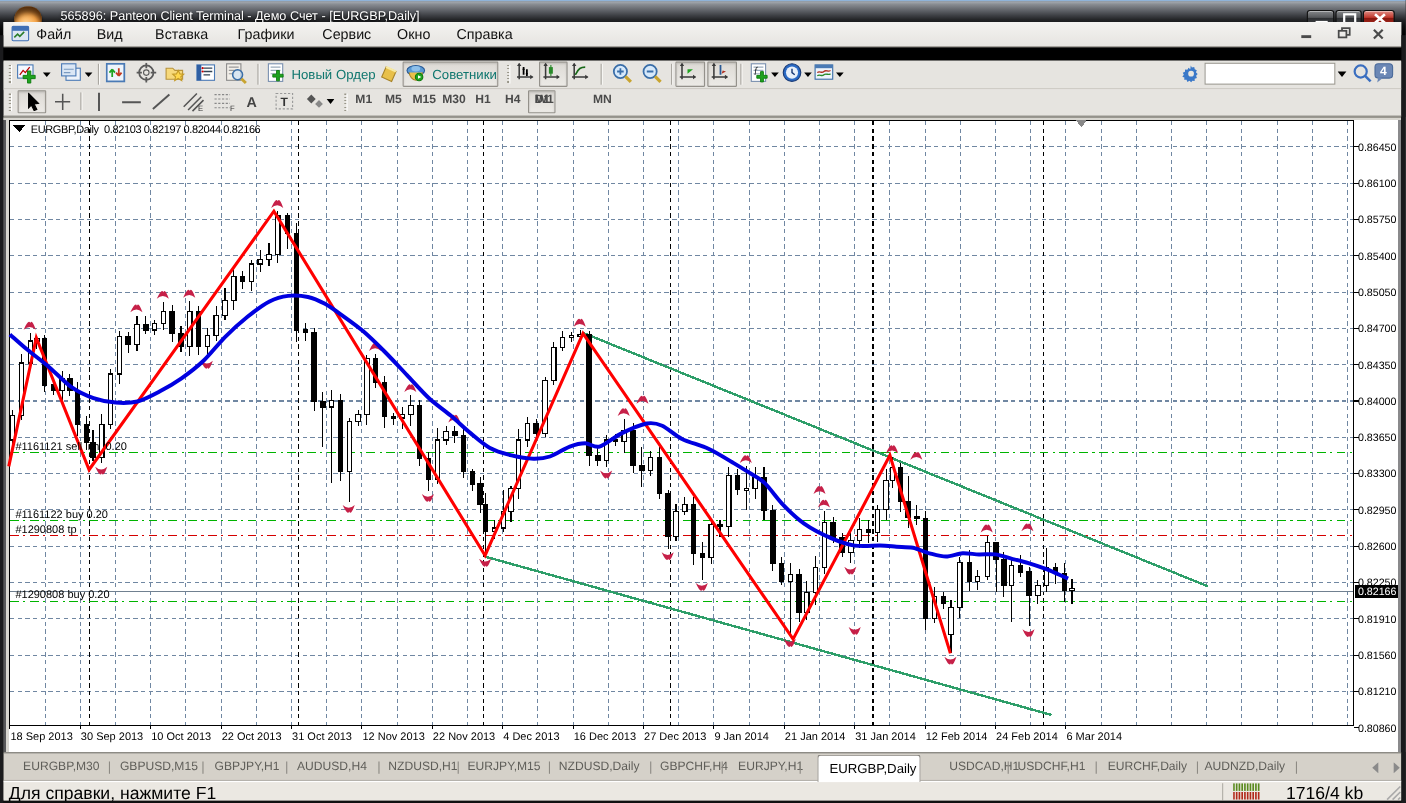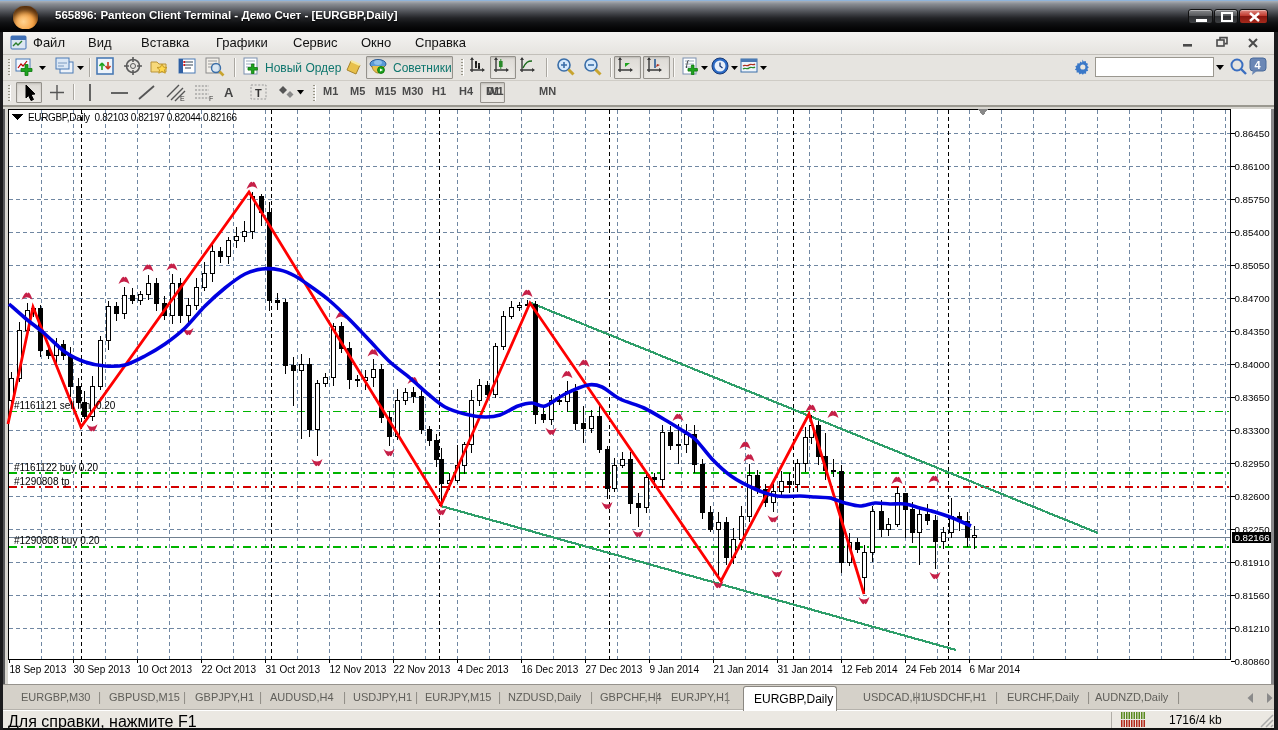--- a/index.html
+++ b/index.html
@@ -1,37 +1,37 @@
 <!DOCTYPE html>
 <html><head><meta charset="utf-8"><style>
 *{margin:0;padding:0;box-sizing:border-box}
 body{width:1278px;height:730px;overflow:hidden;background:#000;font-family:"Liberation Sans",sans-serif;position:relative}
 .abs{position:absolute}
 #title{left:0;top:0;width:1278px;height:32px;background:linear-gradient(180deg,#aab0b7 0,#888c92 3px,#63666c 8px,#3e4045 13px,#232427 17px,#101113 22px,#060607 27px,#000 32px);border-top:1px solid #8fb3d9}
-#title .txt{position:absolute;left:55px;top:8px;color:#fff;font-size:11.5px;font-weight:bold;letter-spacing:0;text-shadow:0 1px 2px #000}
+#title .txt{position:absolute;left:55px;top:8px;color:#fff;font-size:11.5px;font-weight:normal;letter-spacing:0;text-shadow:0 1px 2px #000}
 #orb{position:absolute;left:13px;top:5px;width:25px;height:23px;border-radius:50% / 55%;background:radial-gradient(circle at 42% 68%,#ffd391 0%,#f7a549 45%,#c06a1a 78%,#6a3608 100%);box-shadow:inset 0 6px 5px rgba(25,12,5,.65),0 1px 2px #000}
 .wbtn{position:absolute;top:8px;height:15px;border:1px solid #111;border-radius:3px;background:linear-gradient(180deg,#86888b 0,#55575a 45%,#2e3033 50%,#3c3e41 100%);box-shadow:inset 0 1px 0 rgba(255,255,255,.4)}
 .wbtn.close{background:linear-gradient(180deg,#e08b83 0,#c0392e 45%,#891710 50%,#a52a1c 100%)}
-#menubar{left:3px;top:32px;width:1271px;height:23px;background:linear-gradient(180deg,#f4f3f1 0,#e6e4e0 100%);border-bottom:1px solid #c2bfb9}
+#menubar{left:3px;top:20px;width:1271px;height:23px;background:linear-gradient(180deg,#f4f3f1 0,#e6e4e0 100%);border-bottom:1px solid #c2bfb9}
 .mi{position:absolute;top:3px;font-size:13px;color:#111}
 #tb1{left:3px;top:55px;width:1271px;height:26px;box-shadow:0 1px 0 #cfccc6;background:#e6e4e0;border-bottom:1px solid #cfccc6}
 #tb2{left:3px;top:81px;width:1271px;height:25px;background:#e6e4e0;border-bottom:1px solid #9a9890}
 .sep{position:absolute;top:3px;width:1px;height:19px;background:#aaa7a1;box-shadow:1px 0 0 #fbfaf8}
 .grip{position:absolute;top:4px;width:3px;height:17px;background-image:repeating-linear-gradient(180deg,#989588 0,#989588 1px,transparent 1px,transparent 3px);border-right:1px solid #fff}
 .press{position:absolute;border:1px solid #94918b;background:linear-gradient(180deg,#dddad5,#eceae6);border-radius:1px;box-shadow:inset 0 1px 2px rgba(0,0,0,.15)}
 .tf{position:absolute;top:4px;font-size:11px;font-weight:bold;color:#4a4a4a}
 .tbtxt{position:absolute;top:6px;font-size:12px;color:#0f766e}
 #tabs{left:3px;top:684px;width:1271px;height:26px;background:#d5d1c9;border-top:1px solid #96938d}
 .tab{position:absolute;top:6px;font-size:11px;color:#5f5e59;white-space:nowrap}
 .tsep{position:absolute;top:5px;font-size:12px;color:#8d8a84}
 #atab{position:absolute;left:740px;top:1px;width:94px;height:25px;background:#fff;border:1px solid #8a8781;border-bottom:none;border-radius:3px 3px 0 0;z-index:2}
 #atab span{position:absolute;left:10px;top:5px;font-size:12px;color:#000}
 #status{left:3px;top:710px;width:1271px;height:18px;background:#ebe8e2;border-top:1px solid #fff;box-shadow:0 -1px 0 #b5b2ac}
 #status .lt{position:absolute;left:5px;top:2px;font-size:16px;color:#000}
-#status .kb{position:absolute;left:1166px;top:2px;font-size:12px;color:#000}
+#status .kb{position:absolute;left:1166px;top:2px;font-size:16px;color:#000}
 #bborder{left:0;top:728px;width:1278px;height:2px;background:#111}
 #lframe{left:0;top:32px;width:3px;height:698px;background:#1b1b1d}
 #rframe{left:1274px;top:32px;width:4px;height:698px;background:#1b1b1d}
 </style></head><body>
 
 <div id="title" class="abs">
     <div id="orb"></div>
     <div class="txt">565896: Panteon Client Terminal - Демо Счет - [EURGBP,Daily]</div>
 <div class="wbtn" style="left:1188px;width:25px"><svg width="25" height="15">
         <rect x="7" y="9" width="11" height="3" fill="#fff"></rect>
@@ -580,21 +580,21 @@
 <line x1="905.0" y1="553.5" x2="905.0" y2="556.5" stroke="#000"></line>
 <text x="905.5" y="566.5" font-family="Liberation Sans" font-size="10px" fill="#000">24 Feb 2014</text>
 <line x1="969.0" y1="553.5" x2="969.0" y2="556.5" stroke="#000"></line>
 <text x="969.5" y="566.5" font-family="Liberation Sans" font-size="10px" fill="#000">6 Mar 2014</text>
 </svg>
 <div id="tabs" class="abs">
 <span class="tab" style="left:18px">EURGBP,M30</span>
 <span class="tab" style="left:106px">GBPUSD,M15</span>
 <span class="tab" style="left:192px">GBPJPY,H1</span>
 <span class="tab" style="left:267px">AUDUSD,H4</span>
-<span class="tab" style="left:350px">USDJPY,H1</span>
+<span class="tab" style="left:350px">NZDUSD,H1</span>
 <span class="tab" style="left:422px">EURJPY,M15</span>
 <span class="tab" style="left:505px">NZDUSD,Daily</span>
 <span class="tab" style="left:597px">GBPCHF,H4</span>
 <span class="tab" style="left:668px">EURJPY,H1</span>
 <span class="tab" style="left:860px">USDCAD,H1</span>
 <span class="tab" style="left:922px">USDCHF,H1</span>
 <span class="tab" style="left:1004px">EURCHF,Daily</span>
 <span class="tab" style="left:1092px">AUDNZD,Daily</span>
 <span class="tsep" style="left:95px">|</span>
 <span class="tsep" style="left:180px">|</span>

